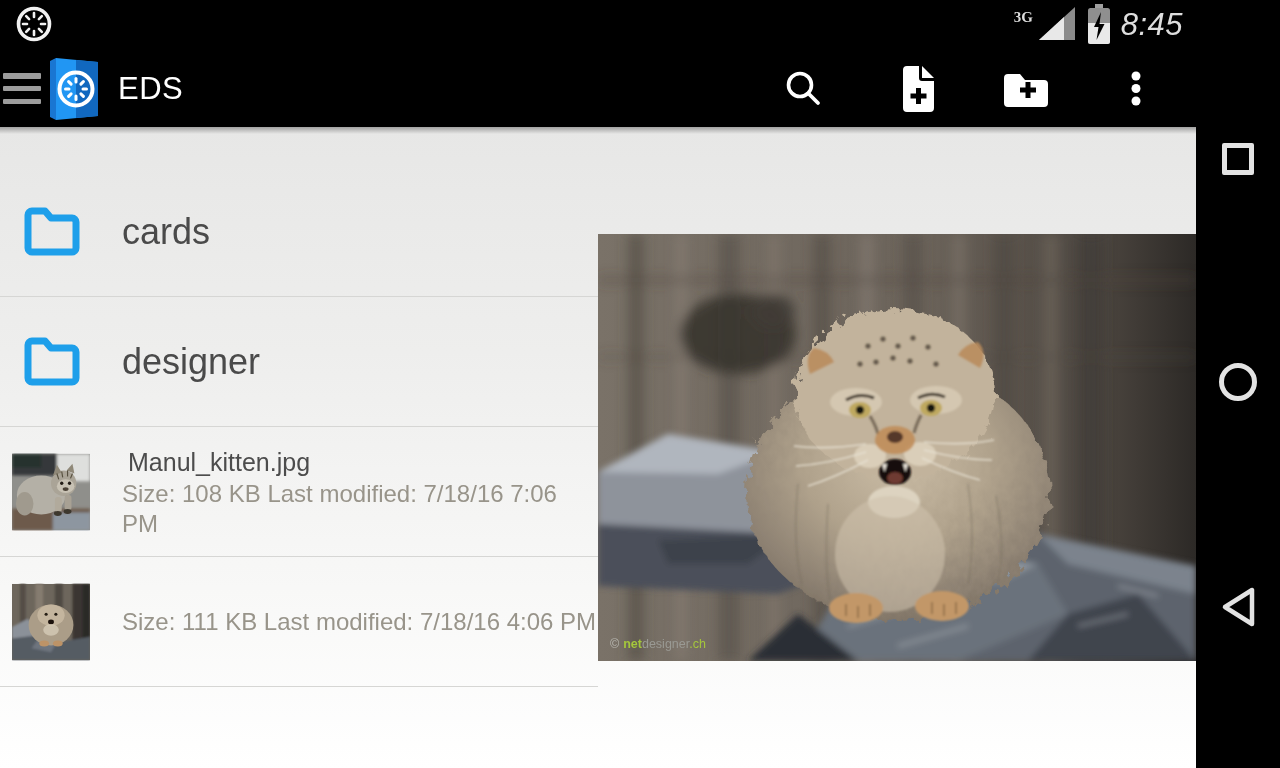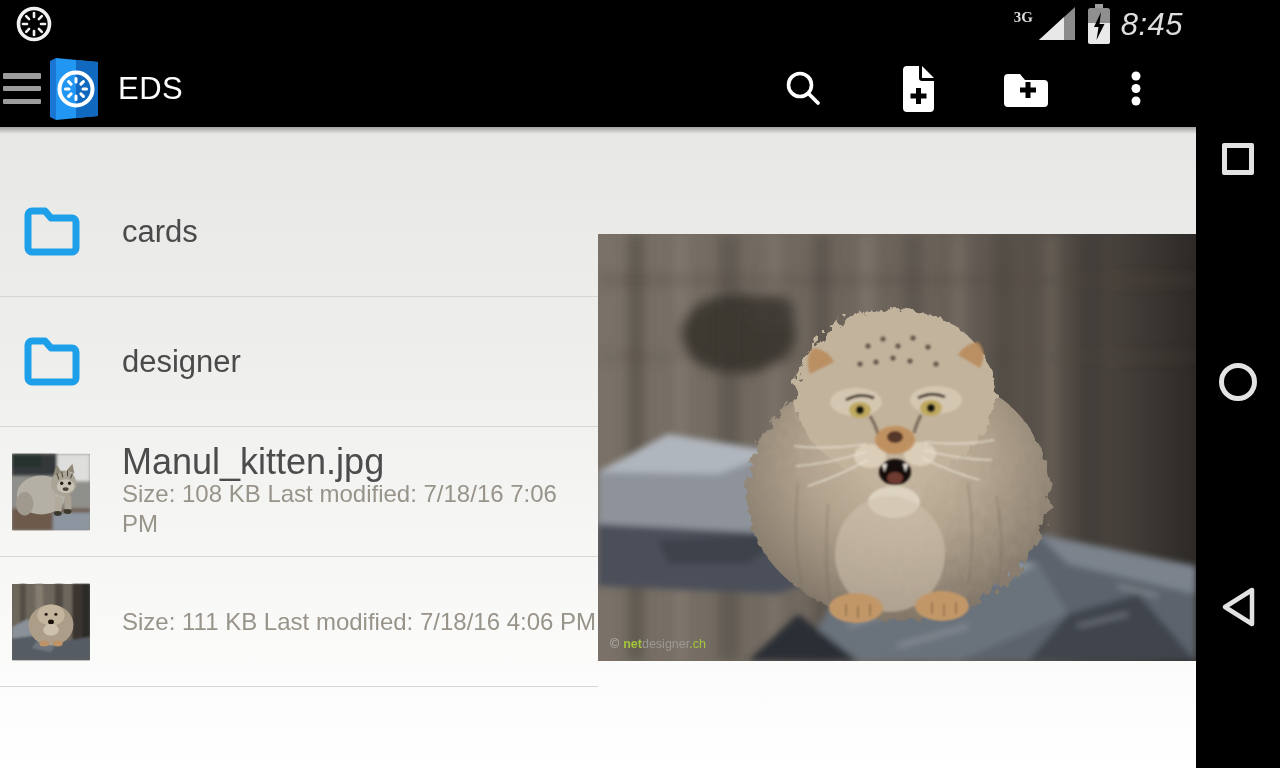--- a/index.html
+++ b/index.html
@@ -33,22 +33,22 @@
     background:linear-gradient(180deg,#e7e7e6 0%,#eeeeed 35%,#f8f8f7 72%,#ffffff 100%);}
   .content::before{content:"";position:absolute;top:0;left:0;width:100%;height:7px;
     background:linear-gradient(rgba(0,0,0,.30),rgba(0,0,0,0));pointer-events:none;}
 
   .file-list{position:absolute;left:0;top:0;width:598px;height:641px;}
   .list-spacer{height:40px;}
   .row{position:relative;height:129px;border-bottom:1px solid #d6d6d4;cursor:pointer;}
   .row-foldericon{position:absolute;left:22px;top:38px;width:60px;height:54px;}
   .row-thumb{position:absolute;left:12px;top:26px;width:78px;height:78px;overflow:hidden;}
   .row-text{position:absolute;left:122px;top:0;height:100%;display:flex;flex-direction:column;justify-content:center;}
-  .row-label{font-size:31px;color:#4a4a4a;}
-  .file-title{font-size:36px;color:#4c4c4c;line-height:34px;}
+  .row-label{font-size:36px;color:#4a4a4a;}
+  .file-title{font-size:25px;color:#4c4c4c;line-height:34px;margin-left:6px;}
   .file-sub{font-size:24px;color:#98948a;line-height:30px;}
 
   .preview-pane{position:absolute;left:598px;top:0;width:516px;height:641px;}
   .preview-photo{position:absolute;left:0;top:107px;width:598px;height:427px;}
 
   
   .nav-bar{position:absolute;top:0;right:0;width:84px;height:768px;background:#000;}
   .nav-btn{position:absolute;cursor:pointer;}
   .nav-recents{left:26px;top:143px;width:22px;height:22px;border:5px solid #e3e3e3;border-radius:2px;}
   .nav-home{left:23px;top:363px;width:28px;height:28px;border:5px solid #e3e3e3;border-radius:50%;}

